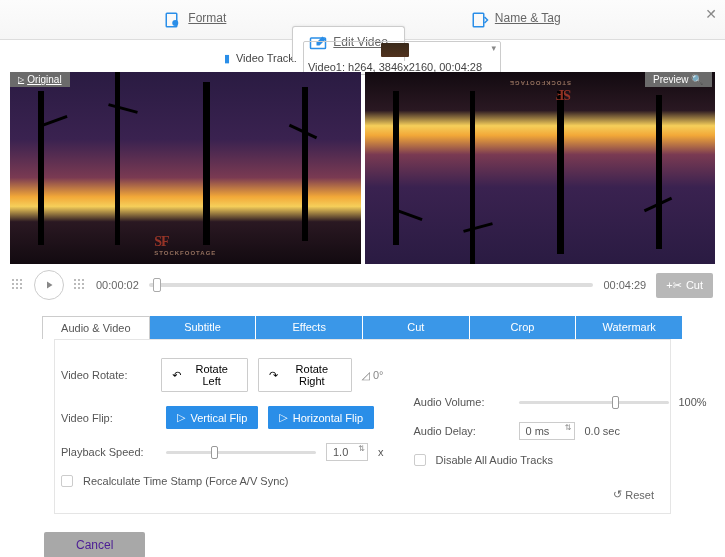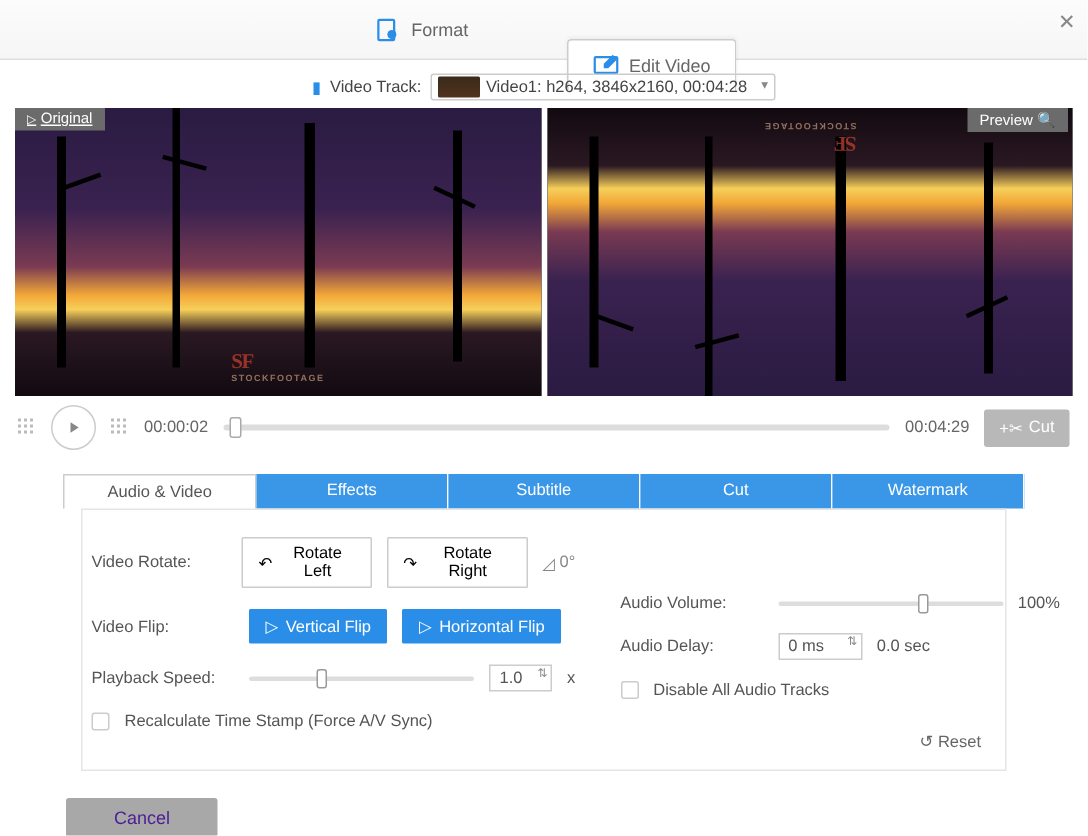--- a/index.html
+++ b/index.html
@@ -1,27 +1,27 @@
 <!DOCTYPE html>
 <html><head>
 <meta charset="utf-8">
 <style>
 * { margin: 0; padding: 0; box-sizing: border-box; font-family: -apple-system, "Segoe UI", Arial, sans-serif; }
 body { width: 725px; height: 557px; background: #fff; font-size: 11px; color: #555; overflow: hidden; }
 
 
 .header { height: 40px; display: flex; align-items: center; justify-content: center; gap: 50px; border-bottom: 1px solid #ddd; position: relative; background: linear-gradient(#fcfcfc, #f6f6f6); }
 .header .close { position: absolute; right: 8px; top: 6px; font-size: 14px; color: #888; cursor: pointer; }
-.tab { display: flex; align-items: center; gap: 6px; padding: 8px 16px; cursor: pointer; color: #666; font-size: 12px; }
+.tab { display: flex; gap: 6px; padding: 8px 16px; cursor: pointer; color: #666; font-size: 12px; text-decoration: underline; }
 .tab.active { background: #fff; border: 1px solid #ccc; border-bottom: none; border-radius: 3px 3px 0 0; box-shadow: 0 -1px 3px rgba(0,0,0,0.05); margin-top: 47px;}
 .tab-icon { width: 18px; height: 18px; display: inline-flex; align-items: center; justify-content: center; color: #2a8ee8; }
 
 
 .track-row { height: 24px; display: flex; align-items: center; justify-content: center; gap: 6px; font-size: 11px; color: #444; margin-top: 6px; }
-.track-select { display: inline-flex; align-items: center; border: 1px solid #ccc; border-radius: 2px; padding: 1px 18px 1px 4px; font-size: 11px; gap: 4px; position: relative; cursor: pointer;}
+.track-select { display: inline-flex; align-items: center; border: 1px solid #ccc; border-radius: 2px; padding: 1px 18px 1px 4px; font-size: 11px; gap: 4px; position: relative; cursor: pointer; flex-direction: column;}
 .track-select::after { content: "▾"; position: absolute; right: 4px; top: 1px; color: #888; font-size: 9px; }
 .thumb { width: 28px; height: 14px; background: linear-gradient(#3a2a1a,#51321e); border-radius: 1px; display:inline-block;}
 
 
 .preview-wrap { position: relative; margin: 2px 10px 0 10px; }
 .tag-orig, .tag-prev { position: absolute; top: 0; background: #6b6b6b; color: #fff; font-size: 10px; padding: 2px 8px; z-index: 5; display:flex; align-items:center; gap:3px;}
 .tag-orig { left: 0; text-decoration: underline; }
 .tag-orig::before { content: "▷"; font-size: 8px; }
 .tag-prev { right: 3px; }
 .tag-prev::after { content: " 🔍"; font-size: 10px; }
@@ -91,20 +91,29 @@
   </div>
   <div class="tab active">
     <span class="tab-icon">
       <svg viewBox="0 0 24 24" width="18" height="18" fill="#2a8ee8">
           <rect x="2" y="4" width="20" height="14" rx="1" fill="none" stroke="#2a8ee8" stroke-width="2"></rect>
           <path d="M18 2 L22 6 L14 14 L10 14 L10 10 Z" fill="#2a8ee8"></path>
         </svg>
     </span>
     <span>Edit Video</span>
   </div>
+  <div class="tab">
+    <span class="tab-icon">
+      <svg viewBox="0 0 24 24" width="18" height="18" fill="#2a8ee8">
+          <rect x="3" y="3" width="14" height="18" rx="1" fill="none" stroke="#2a8ee8" stroke-width="2"></rect>
+          <path d="M18 8 L22 12 L18 16" fill="none" stroke="#2a8ee8" stroke-width="2"></path>
+        </svg>
+    </span>
+    <span>Name &amp; Tag</span>
+  </div>
   <span class="close">✕</span>
 </div>
 
 <div class="track-row">
   <span style="color:#2a8ee8;">▮</span>
   <span>Video Track:</span>
   <div class="track-select">
     <span class="thumb"></span>
     <span>Video1: h264, 3846x2160, 00:04:28</span>
   </div>
@@ -181,23 +190,24 @@
   </div>
   <span class="time">00:04:29</span>
   <button class="cut-btn">
     <span>+✂</span>
     <span>Cut</span>
   </button>
 </div>
 
 <div class="subtabs">
   <div class="subtab active">Audio &amp; Video</div>
+  <div class="subtab">Subtitle</div>
   <div class="subtab">Effects</div>
-  <div class="subtab">Subtitle</div>
   <div class="subtab">Cut</div>
+  <div class="subtab">Crop</div>
   <div class="subtab">Watermark</div>
 </div>
 
 <div class="edit-panel">
   <div class="col">
     <div class="row">
       <span class="label">Video Rotate:</span>
       <button class="btn">
           <span class="ic">↶</span>
           <span>Rotate Left</span>

